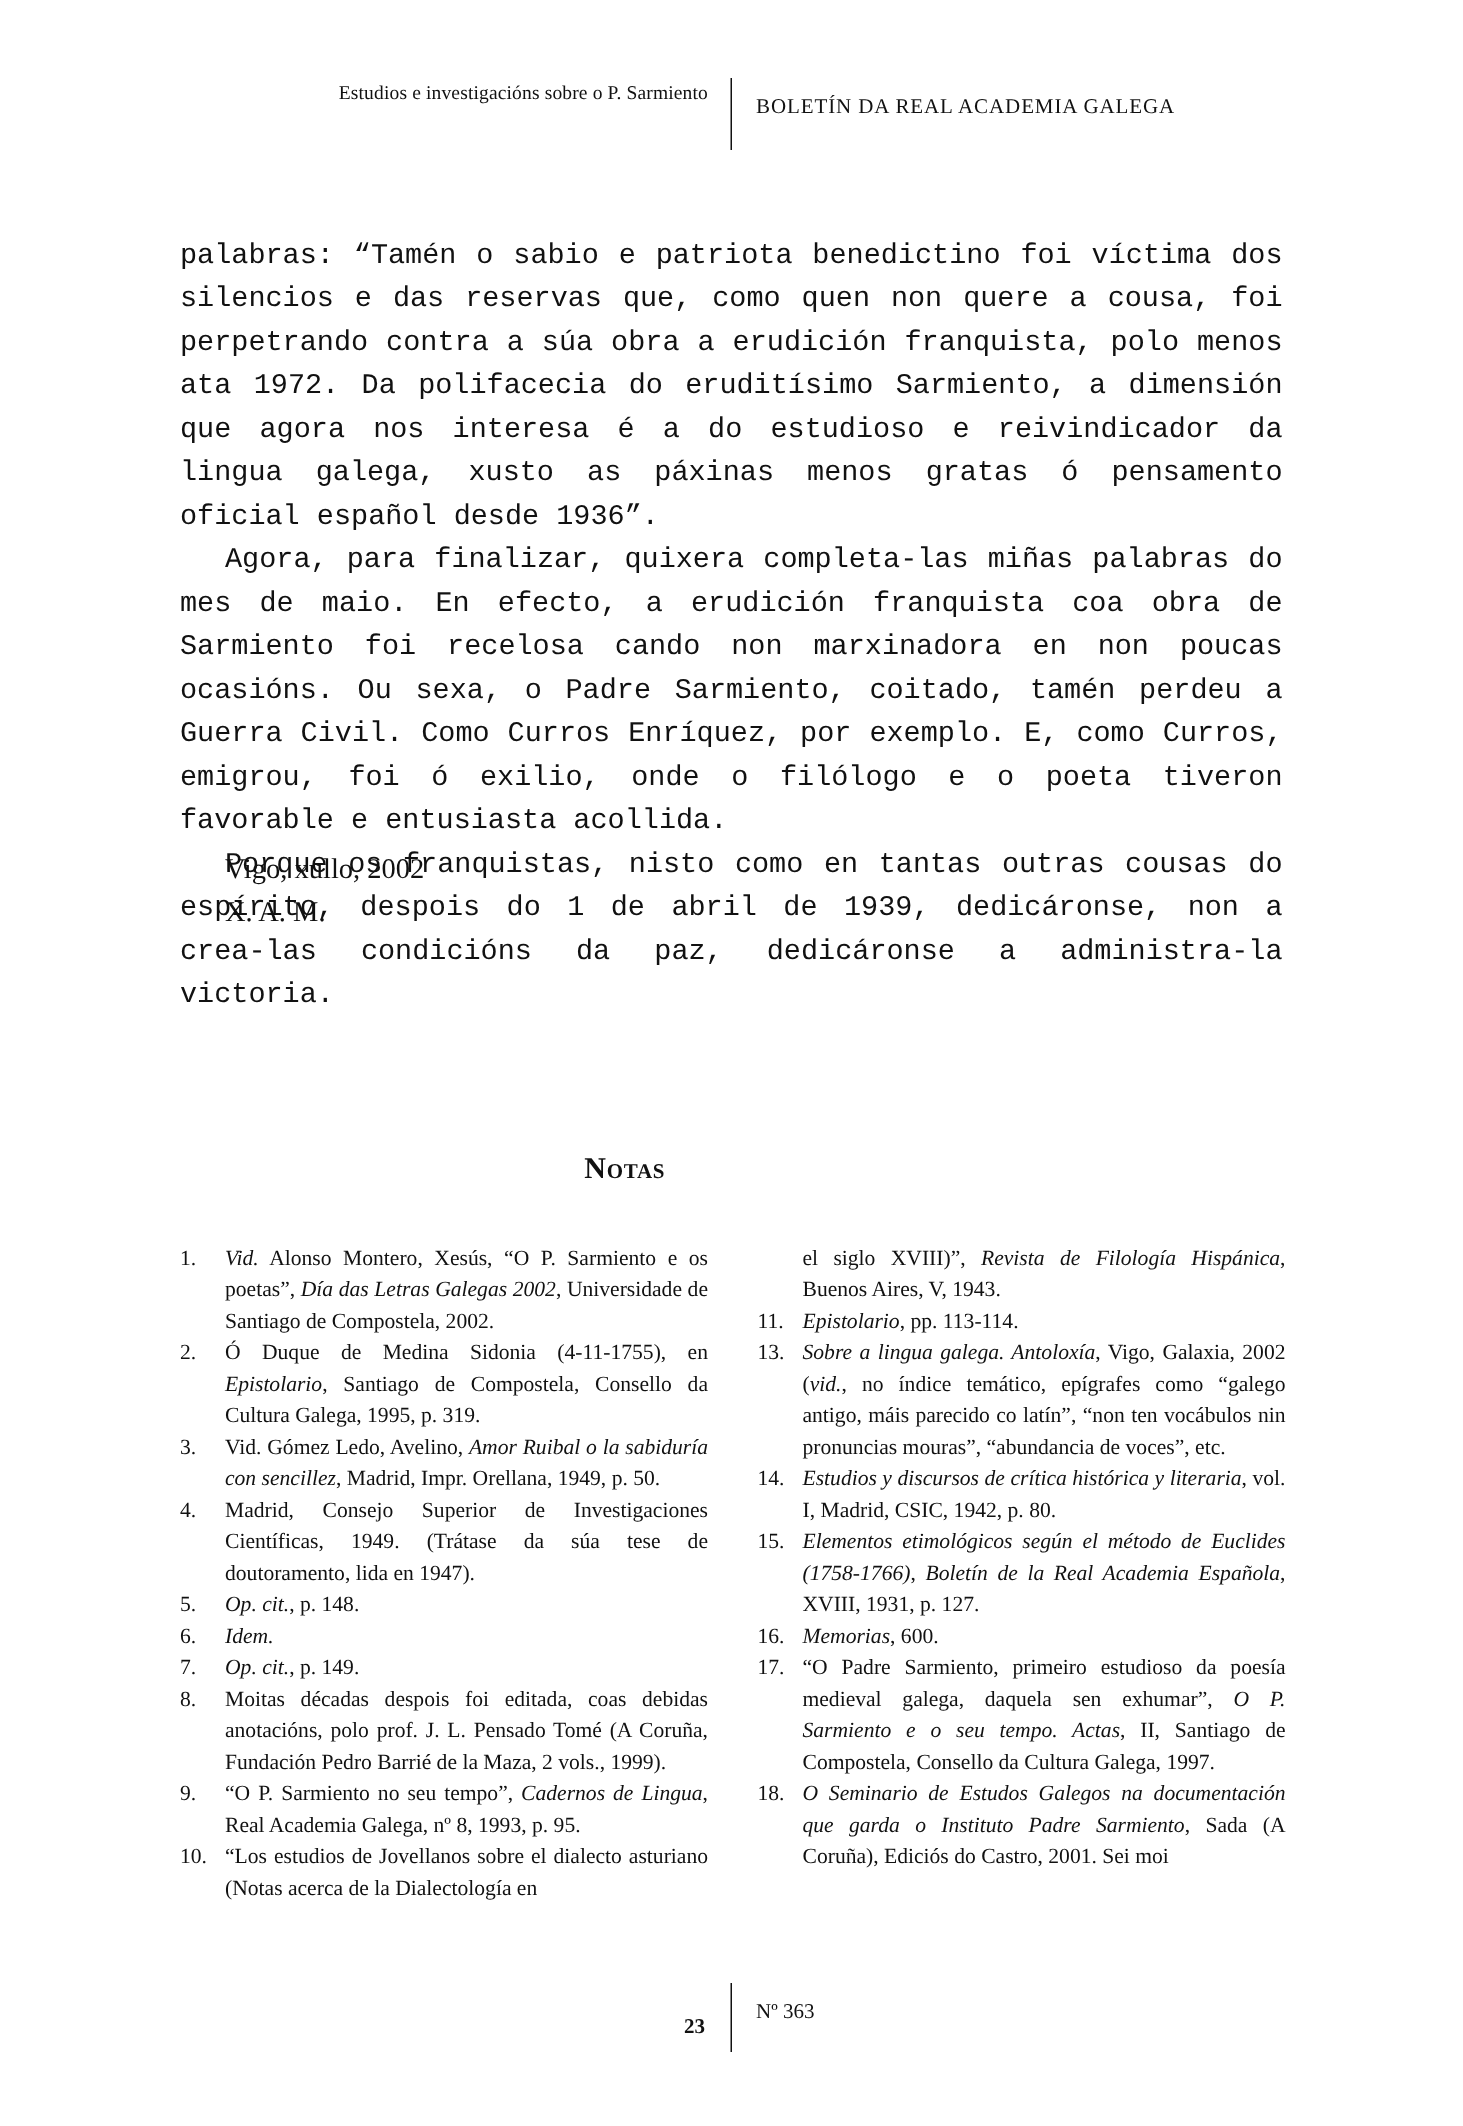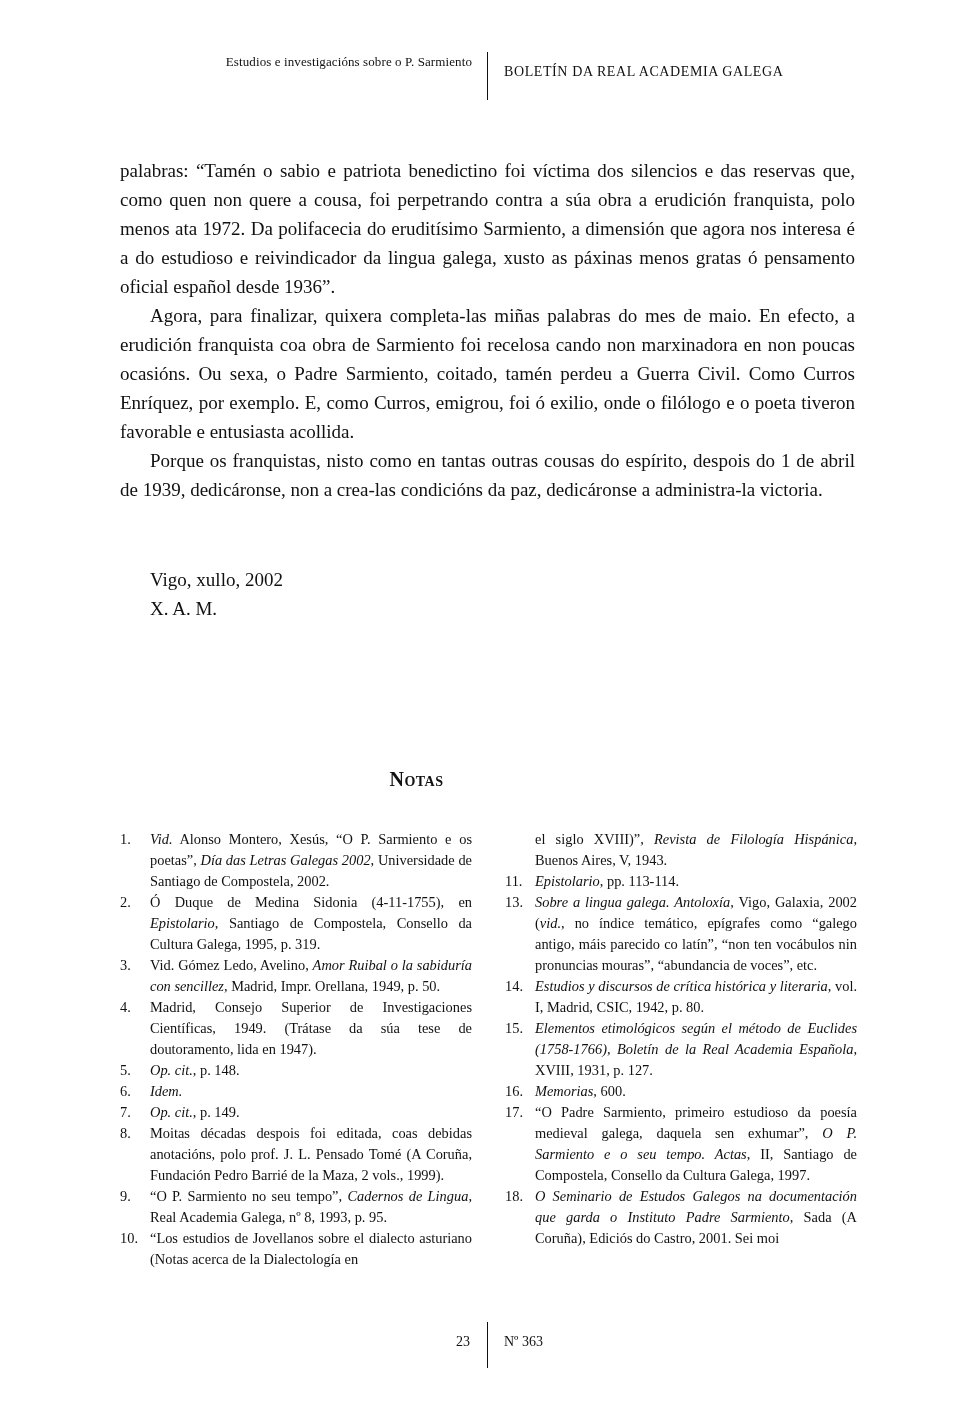--- a/index.html
+++ b/index.html
@@ -4,36 +4,36 @@
 <style>
   html, body { margin: 0; padding: 0; background: #ffffff; }
   body { width: 975px; height: 1417px; position: relative; overflow: hidden; color: #111; font-family: "Liberation Serif", serif; }
 
   .header { position: absolute; top: 52px; left: 0; width: 975px; height: 48px; }
   .header .left { position: absolute; right: 503px; top: 2px; font-size: 13px; letter-spacing: 0.1px; }
   .header .divider { position: absolute; left: 487px; top: 0; width: 1px; height: 48px; background: #111; }
   .header .right { position: absolute; left: 504px; top: 12px; font-size: 14px; letter-spacing: 0.6px; }
 
   .body-text { position: absolute; left: 120px; top: 156px; width: 735px; font-size: 19px; line-height: 29px; text-align: justify; }
-  .body-text p { margin: 0; }
+  .body-text p { margin: 0; font-family: Liberation Mono, monospace; }
   .body-text p.indent { text-indent: 30px; }
   .sign { position: absolute; left: 150px; top: 565px; font-size: 19px; line-height: 29px; }
   .sign div { margin: 0; }
 
   .notes-title { position: absolute; left: 0; width: 833px; top: 768px; text-align: center; font-weight: bold; font-size: 20px; font-variant: small-caps; letter-spacing: 0.5px; }
 
   .notes-col { position: absolute; top: 829px; width: 352px; font-size: 14.4px; line-height: 21px; text-align: justify; }
   .notes-col.left { left: 120px; }
   .notes-col.right { left: 505px; }
   .note { position: relative; padding-left: 30px; }
   .note .num { position: absolute; left: 0; top: 0; }
   .note i { font-style: italic; }
 
   .footer { position: absolute; top: 1322px; left: 0; width: 975px; height: 48px; }
-  .footer .page { position: absolute; right: 505px; top: 12px; font-size: 14px; font-weight: normal; }
+  .footer .page { position: absolute; right: 505px; top: 22px; font-size: 14px; font-weight: bold; }
   .footer .divider { position: absolute; left: 487px; top: 0; width: 1px; height: 46px; background: #111; }
   .footer .issue { position: absolute; left: 504px; top: 12px; font-size: 14px; }
 </style>
 </head>
 <body>
 
 <div class="header">
   <span class="left">Estudios e investigacións sobre o P. Sarmiento</span>
   <span class="divider"></span>
   <span class="right">BOLETÍN DA REAL ACADEMIA GALEGA</span>

